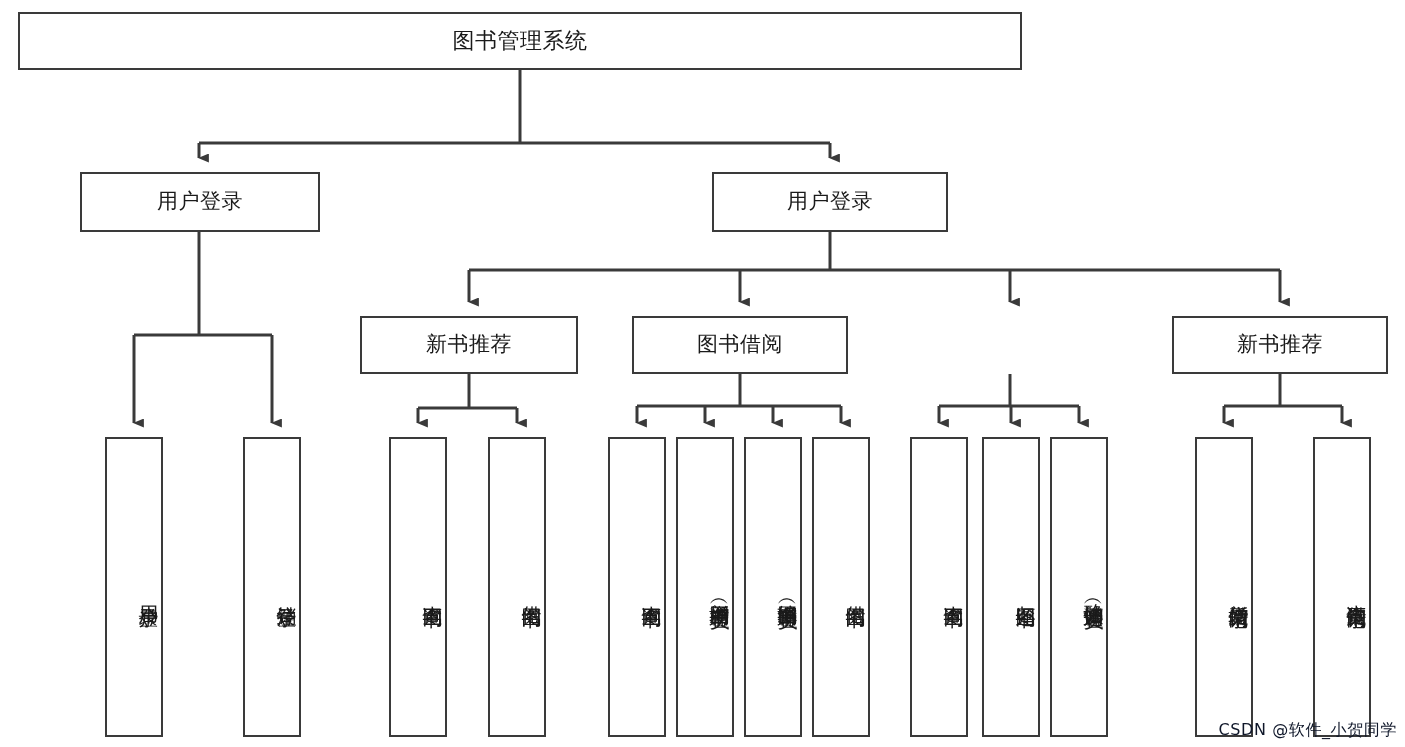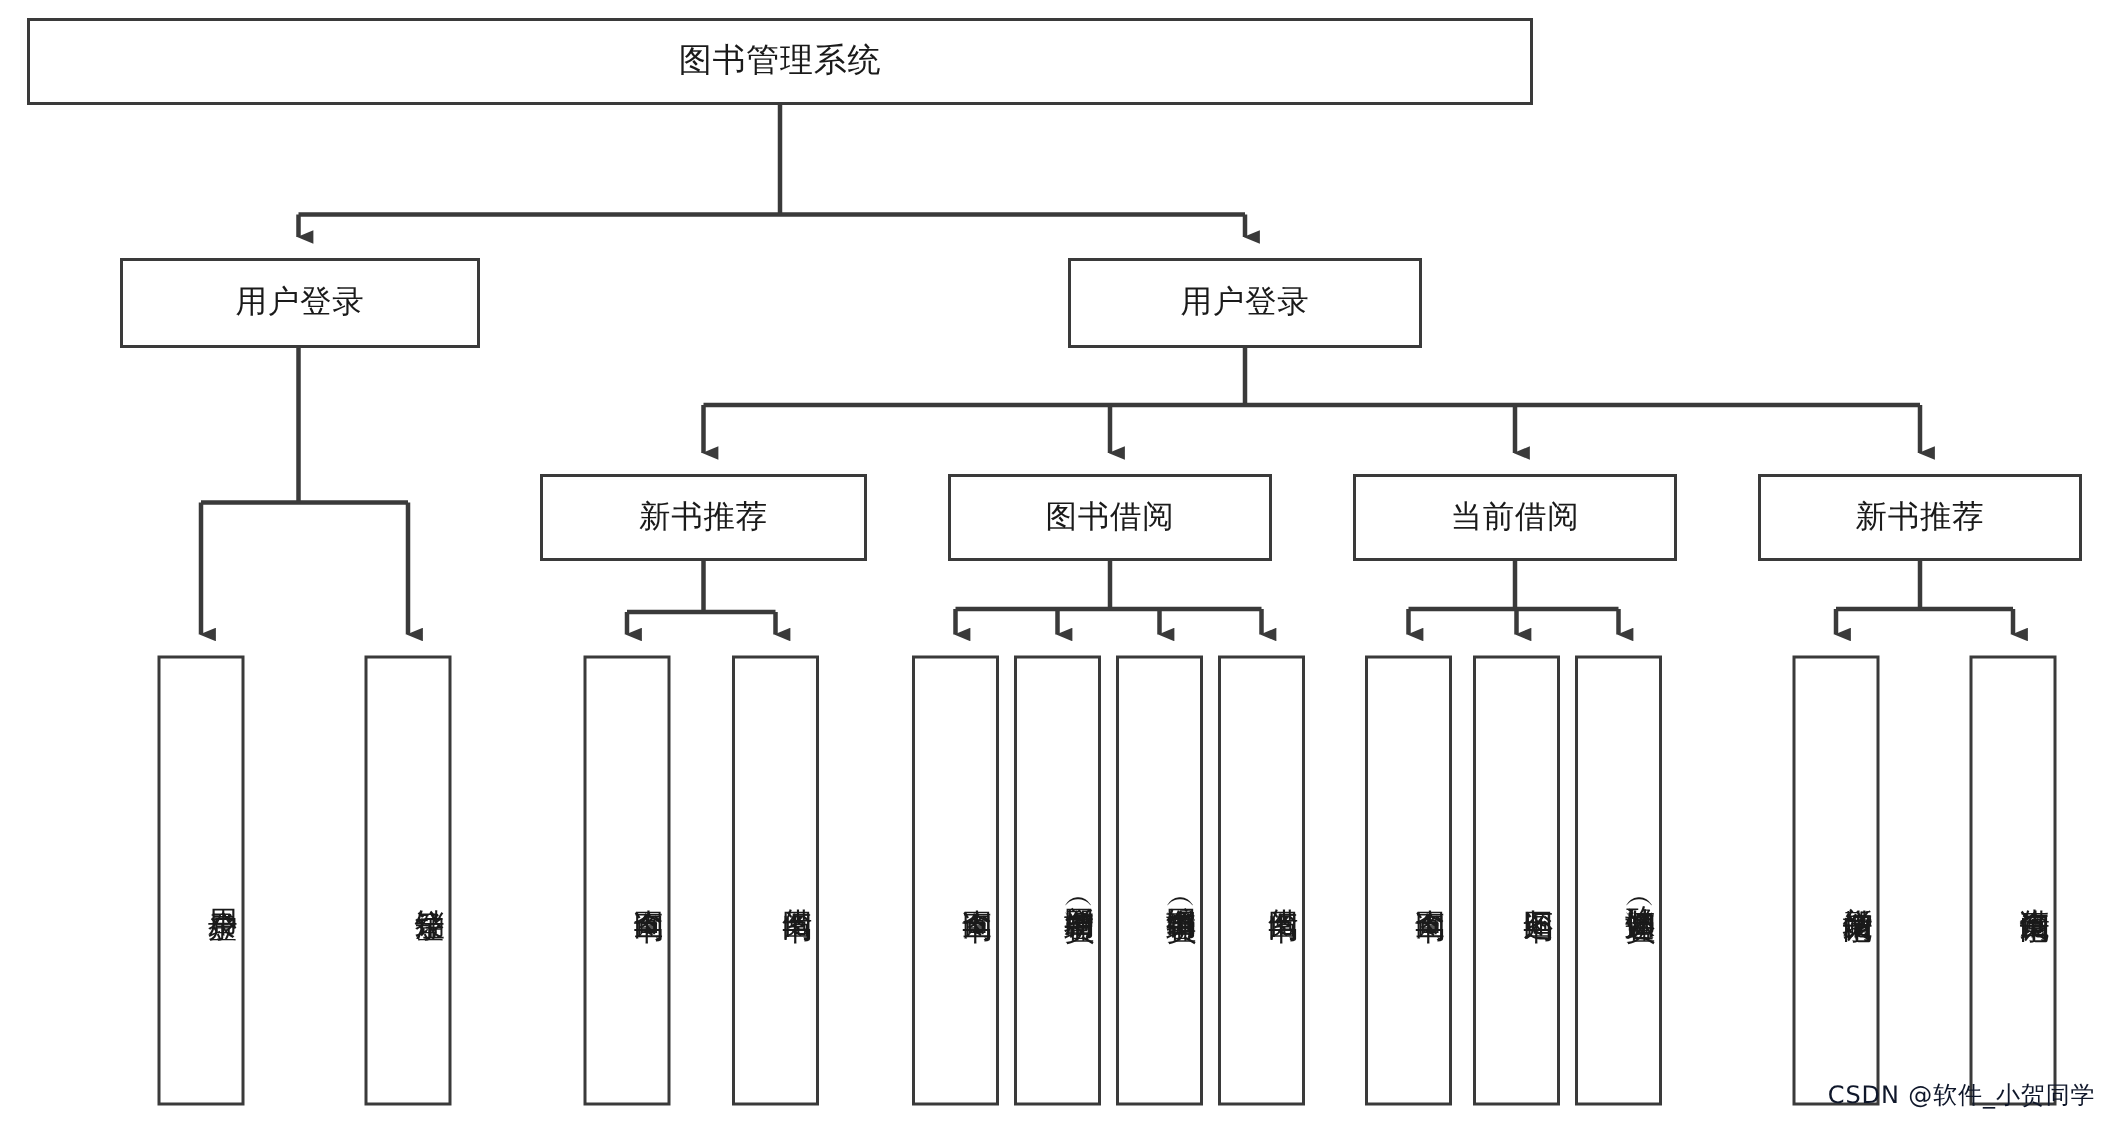--- a/index.html
+++ b/index.html
@@ -123,21 +123,20 @@
     </g>
   </svg>
 
   <div class="node node-h node-root" style="left: 18px; top: 12px; width: 1004px; height: 58px;">图书管理系统</div>
 
   <div class="node node-h" style="left: 80px; top: 172px; width: 240px; height: 60px;">用户登录</div>
   <div class="node node-h" style="left: 712px; top: 172px; width: 236px; height: 60px;">用户登录</div>
 
   <div class="node node-h" style="left: 360px; top: 316px; width: 218px; height: 58px;">新书推荐</div>
   <div class="node node-h" style="left: 632px; top: 316px; width: 216px; height: 58px;">图书借阅</div>
-  <div class="node node-h" style="left: 902px; top: 316px; width: 216px; height: 58px;">当前借阅</div>
   <div class="node node-h" style="left: 1172px; top: 316px; width: 216px; height: 58px;">新书推荐</div>
 
   <div class="node node-v leaf-tall" style="left: 105px; top: 437px; width: 58px; height: 300px;">用户登录</div>
   <div class="node node-v leaf-tall" style="left: 243px; top: 437px; width: 58px; height: 300px;">注销登录</div>
   <div class="node node-v leaf-tall" style="left: 389px; top: 437px; width: 58px; height: 300px;">查询图书</div>
   <div class="node node-v leaf-tall" style="left: 488px; top: 437px; width: 58px; height: 300px;">借阅图书</div>
   <div class="node node-v leaf-tall" style="left: 608px; top: 437px; width: 58px; height: 300px;">查询图书</div>
   <div class="node node-v leaf-tall" style="left: 676px; top: 437px; width: 58px; height: 300px;">新增图书（管理员）</div>
   <div class="node node-v leaf-tall" style="left: 744px; top: 437px; width: 58px; height: 300px;">编辑图书（管理员）</div>
   <div class="node node-v leaf-tall" style="left: 812px; top: 437px; width: 58px; height: 300px;">借阅图书</div>

